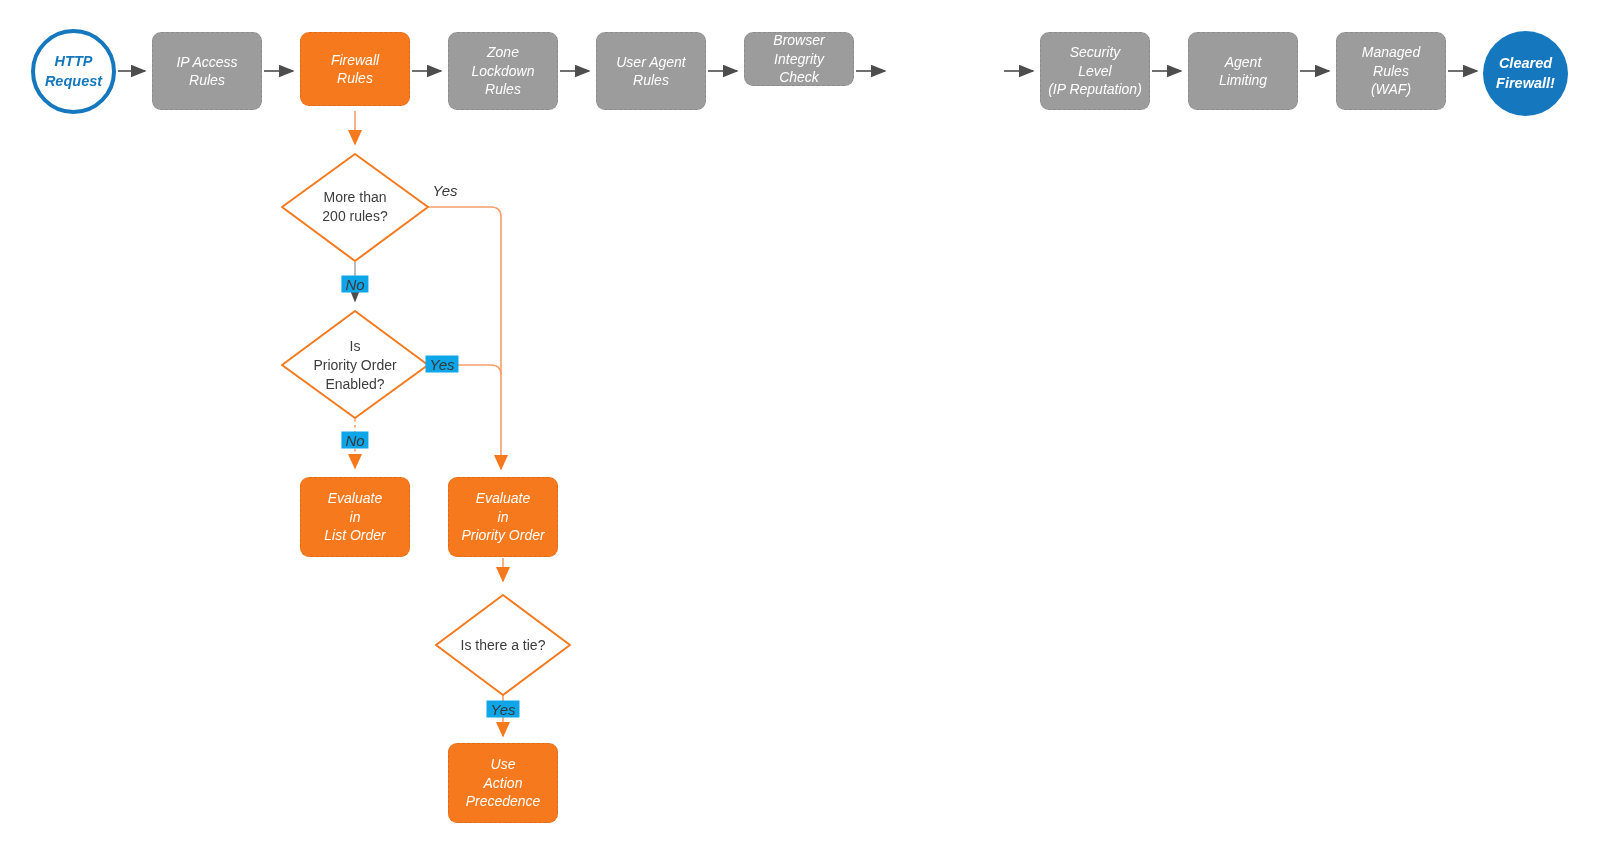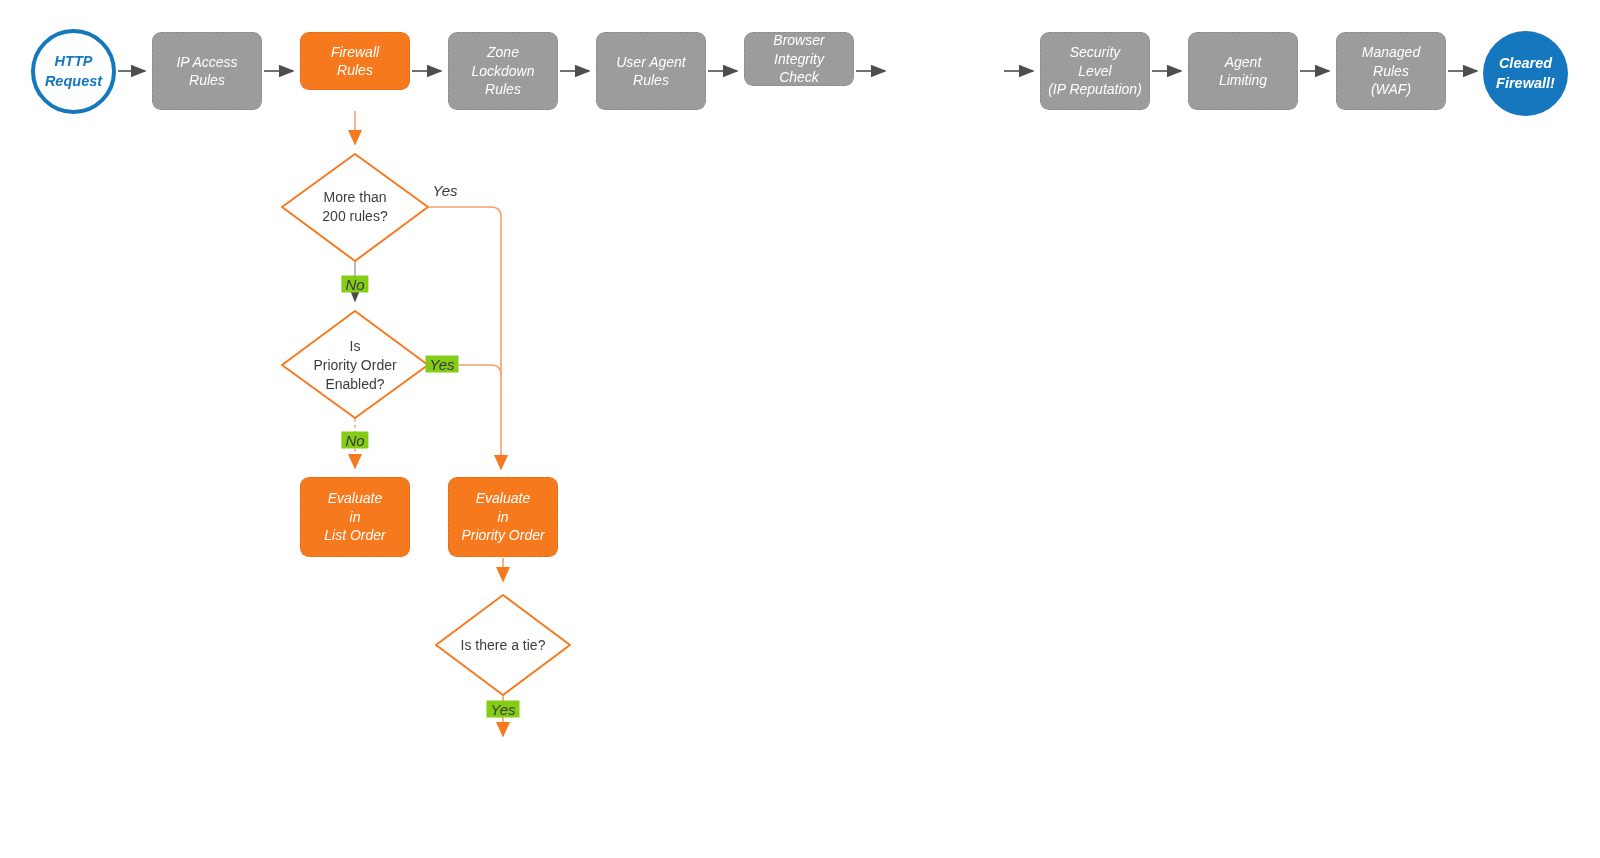--- a/index.html
+++ b/index.html
@@ -82,21 +82,21 @@
   }
   .edge-label {
     position: absolute;
     transform: translate(-50%, -50%);
     font-style: italic;
     font-size: 15px;
     color: #383838;
     text-align: center;
   }
   .edge-label.on-line {
-    background: #84cc16;
+    background: #0ea5e9;
     padding: 0 4px;
   }
 </style>
 </head>
 <body>
 
 <div class="canvas">
 
   <svg class="connectors" width="1600" height="858" viewBox="0 0 1600 858" xmlns="http://www.w3.org/2000/svg">
     <defs>
@@ -145,21 +145,21 @@
     </g>
   </svg>
 
   <div class="circle start" style="left:31px; top:29px;">HTTP
 Request</div>
   <div class="circle end" style="left:1483px; top:31px;">Cleared
 Firewall!</div>
 
   <div class="node gray" style="left:152px;  top:32px; height:78px;">IP Access
 Rules</div>
-  <div class="node orange" style="left:300px;  top:32px; height:58px;">Firewall
+  <div class="node orange" style="left:300px;  top:32px; height:74px;">Firewall
 Rules</div>
   <div class="node gray" style="left:448px;  top:32px; height:78px;">Zone
 Lockdown
 Rules</div>
   <div class="node gray" style="left:596px;  top:32px; height:78px;">User Agent
 Rules</div>
   <div class="node gray" style="left:744px;  top:32px; height:54px;">Browser
 Integrity
 Check</div>
   <div class="node gray" style="left:1040px; top:32px; height:78px;">Security
@@ -177,20 +177,23 @@
 Priority Order
 Enabled?</div>
   <div class="diamond-label" style="left:503px; top:645px;">Is there a tie?</div>
 
   <div class="node orange" style="left:300px; top:477px; height:80px;">Evaluate
 in
 List Order</div>
   <div class="node orange" style="left:448px; top:477px; height:80px;">Evaluate
 in
 Priority Order</div>
+  <div class="node orange" style="left:448px; top:743px; height:80px;">Use
+Action
+Precedence</div>
 
   <div class="edge-label" style="left:445px; top:190px;">Yes</div>
   <div class="edge-label on-line" style="left:355px; top:284px;">No</div>
   <div class="edge-label on-line" style="left:442px; top:364px;">Yes</div>
   <div class="edge-label on-line" style="left:355px; top:440px;">No</div>
   <div class="edge-label on-line" style="left:503px; top:709px;">Yes</div>
 
 </div>
 
 </body></html>

